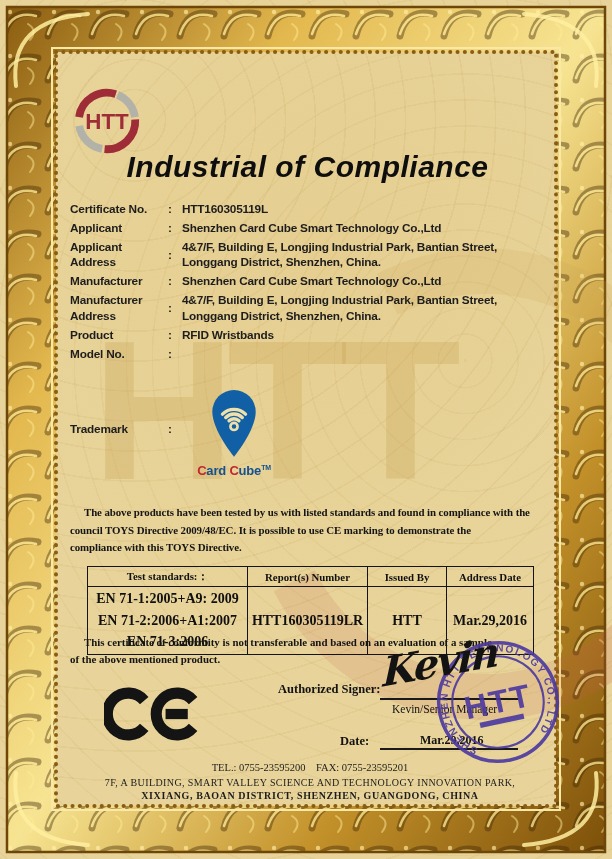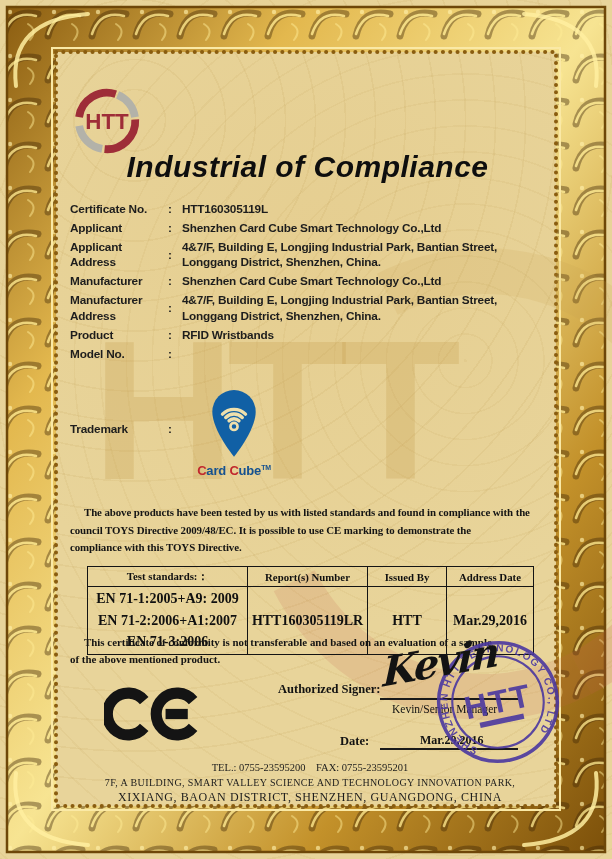--- a/index.html
+++ b/index.html
@@ -81,21 +81,21 @@
     font:italic bold 40px/1 "DejaVu Serif",serif;color:#131313;
     transform:rotate(-10deg) skewX(-12deg);letter-spacing:-2px;
   }
   .date-label{position:absolute;left:340px;top:735px;font:bold 12.5px/1 "Liberation Serif",serif;color:#121212;}
   .date-line{position:absolute;left:380px;top:748px;width:138px;border-bottom:2px solid #1a1a1a;}
   .date-value{position:absolute;left:420px;top:734px;font:bold 12px/1 "Liberation Serif",serif;color:#121212;}
   .stamp{position:absolute;left:430px;top:634px;width:136px;height:136px;opacity:.9;transform:rotate(-12deg);z-index:5;}
   .footer{position:absolute;left:30px;right:22px;text-align:center;color:#1c1c1c;font-family:"Liberation Serif",serif;}
   .f1{top:762px;font-size:10.5px;white-space:pre;}
   .f2{top:777px;font-size:10px;letter-spacing:0.4px;}
-  .f3{top:790px;font-size:12px;letter-spacing:0.6px;}
+  .f3{top:790px;font-size:10px;letter-spacing:0.6px;font-weight:bold;}
 </style>
 </head>
 <body>
 
 <div class="page">
 
   <svg class="frame" viewBox="0 0 612 859" aria-hidden="true">
     <defs>
       <linearGradient id="gold" x1="0" y1="0" x2="1" y2="1">
         <stop offset="0" stop-color="#8a5c10"></stop>

